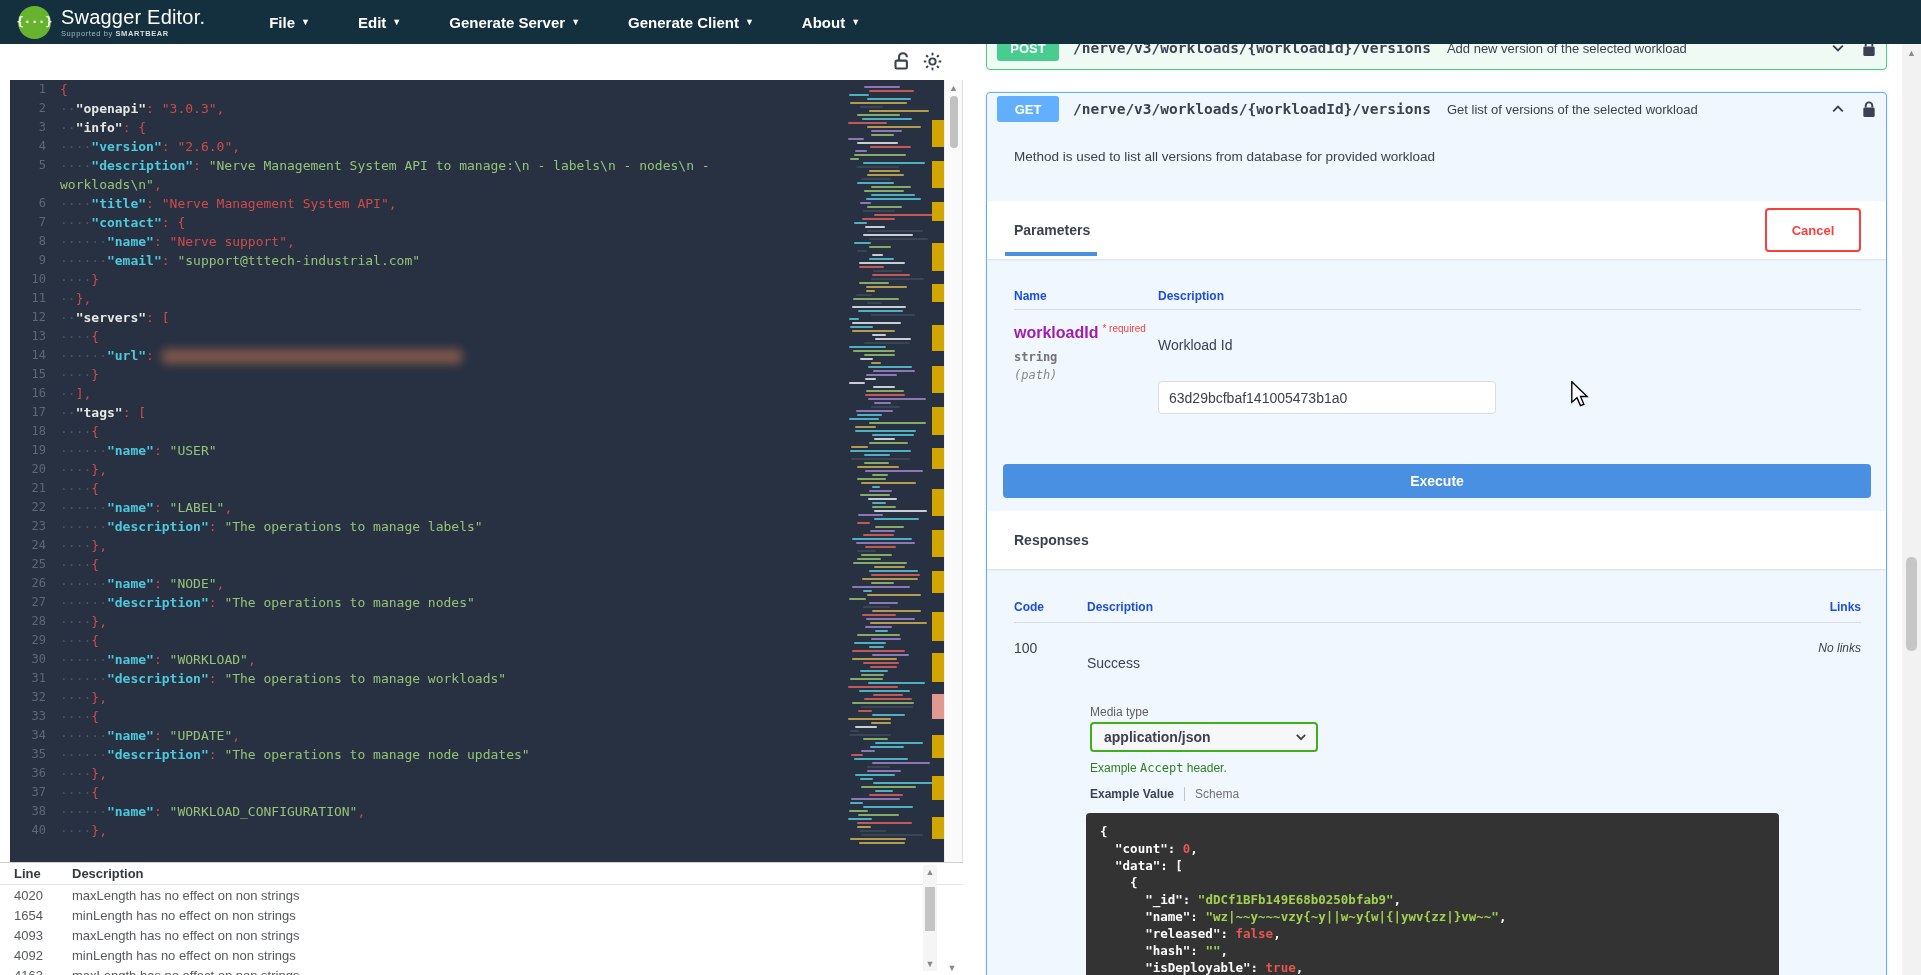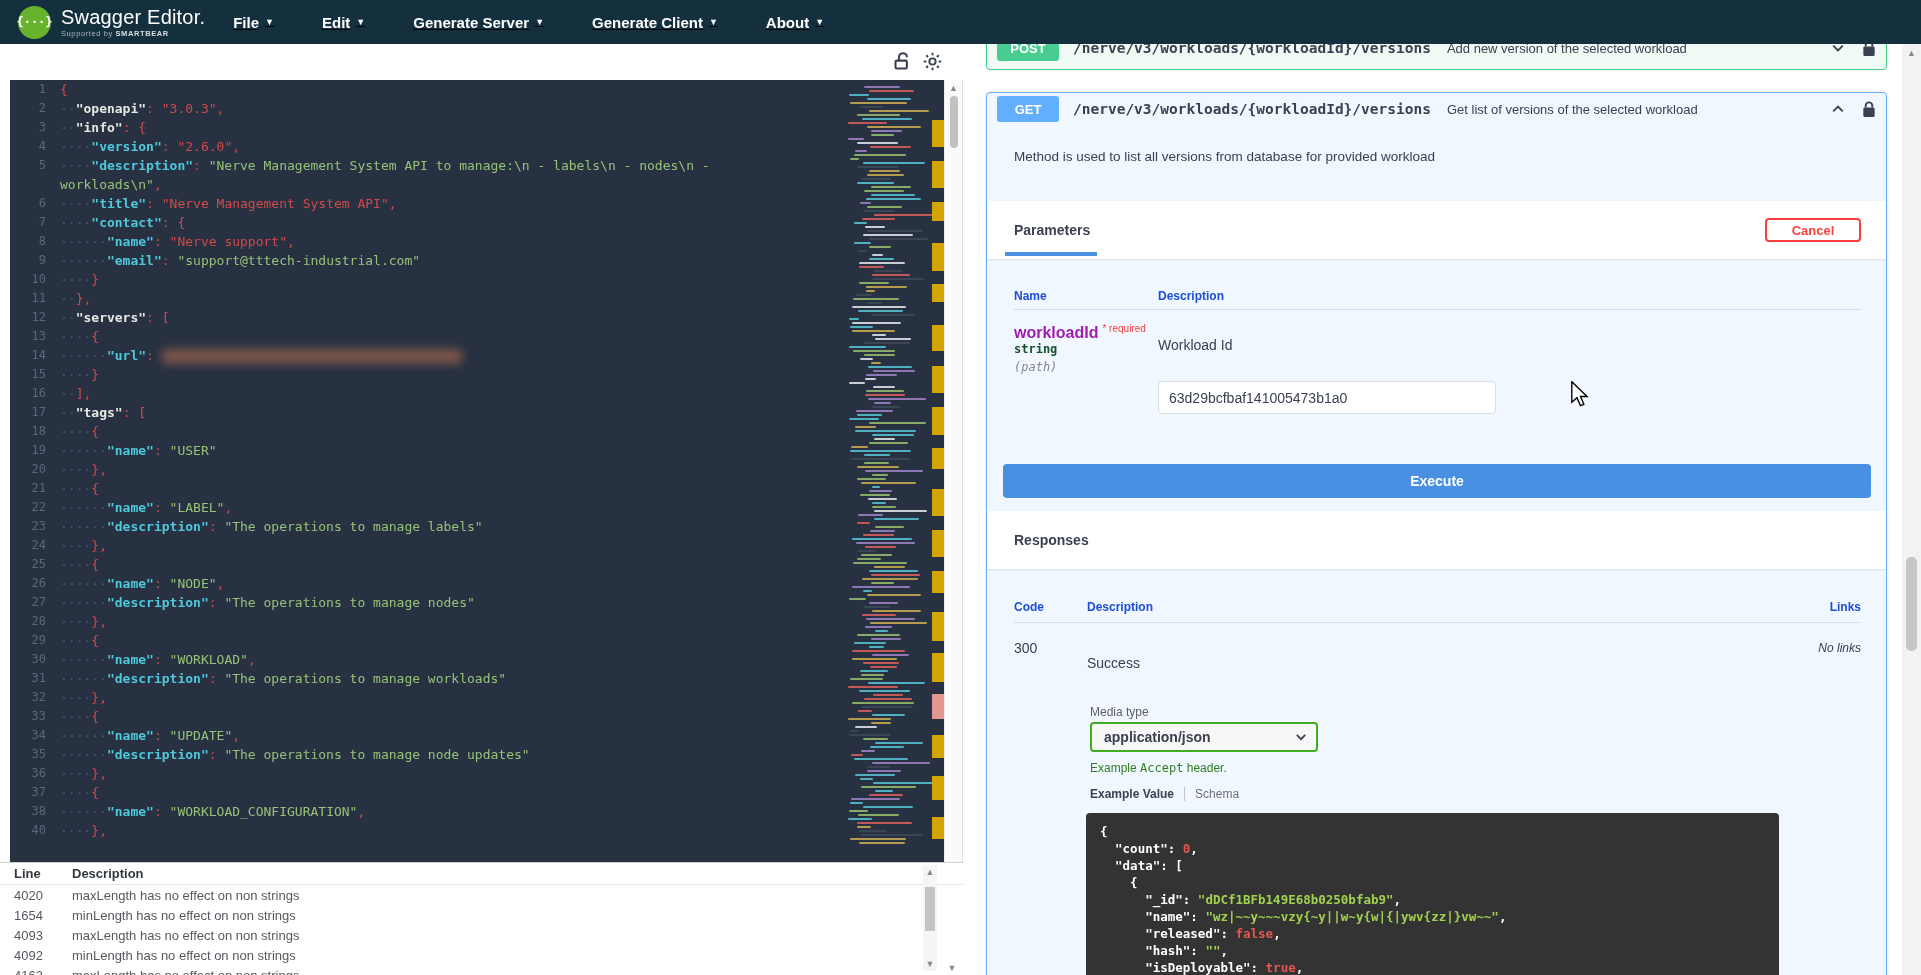--- a/index.html
+++ b/index.html
@@ -11,21 +11,21 @@
   
   .topbar { position:absolute; left:0; top:0; width:1921px; height:44px; background:#14303e;
     display:flex; align-items:center; z-index:30; }
   .logo-wrap { display:flex; align-items:center; margin-left:18px; }
   .logo-circle { width:33px; height:33px; border-radius:50%; background:#67b32e; color:#fff;
     display:flex; align-items:center; justify-content:center; font-family:"DejaVu Sans Mono",monospace;
     font-size:12px; font-weight:bold; }
   .logo-text { margin-left:10px; line-height:1; }
   .logo-title { color:#fff; font-size:20px; letter-spacing:0.2px; }
   .logo-sub { color:#a8b5bc; font-size:7.5px; margin-top:3px; letter-spacing:0.6px; }
-  .menus { display:flex; margin-left:28px;text-decoration:underline; }
+  .menus { display:flex; margin-left:64px; }
   .menu-item { color:#fff; font-size:15px; font-weight:bold; margin-right:48px; cursor:pointer;
     display:flex; align-items:center; }
   .menu-caret { font-size:9px; margin-left:6px; color:#fff; }
 
   
   .editor-toolbar { position:absolute; left:0; top:44px; width:963px; height:36px; background:#fff; z-index:5; }
   .tb-icon { position:absolute; top:7px; width:21px; height:21px; }
   .pane-divider { position:absolute; left:962px; top:44px; width:1px; height:931px; background:#e0e0e0; }
 
   .editor { position:absolute; left:10px; top:80px; width:934px; height:782px; background:#273142;
@@ -86,31 +86,31 @@
   .lock { width:14px; height:17px; margin-left:16px; flex:none; }
 
   .get-desc { position:absolute; left:27px; top:56px; font-size:13.5px; color:#3b4151; }
 
   .section-header { position:absolute; left:0; width:899px; background:rgba(255,255,255,.95);
     box-shadow:0 1px 2px rgba(0,0,0,.1); display:flex; align-items:center; }
   .sh-params { top:108px; height:58px; padding:0 25px 0 27px; }
   .sh-resp   { top:418px; height:58px; padding:0 27px; }
   .sh-title { font-size:14px; font-weight:bold; color:#3b4151; }
   .param-underline { position:absolute; left:18px; bottom:3px; width:92px; height:4px; background:#4990e2; }
-  .btn-cancel { margin-left:auto; width:96px; height:24px; background:#fff; border:2px solid #f93e3e;
+  .btn-cancel { margin-left:auto; width:96px; height:44px; background:#fff; border:2px solid #f93e3e;
     border-radius:4px; color:#f93e3e; font-weight:bold; font-size:13px; cursor:pointer; }
 
   .col-head { position:absolute; font-size:12px; font-weight:bold; color:#1d4ed8; }
   .tbl-divider { position:absolute; left:27px; width:847px; height:1px; background:#d8dde3; }
 
   .param-name { position:absolute; left:27px; top:230px; }
   .pn-name { font-size:16px; font-weight:bold; color:#a21caf; }
   .pn-req { font-size:10px; color:#f93e3e; vertical-align:6px; margin-left:4px; }
   .pn-type { font-family:"DejaVu Sans Mono",monospace; font-size:12px; font-weight:bold;
-    color:#14532d; }
+    color:#737373; margin-top:8px; }
   .pn-in { font-family:"DejaVu Sans Mono",monospace; font-size:12px; font-style:italic;
     color:#888; margin-top:4px; }
   .param-desc-text { position:absolute; left:171px; top:244px; font-size:14px; color:#3b4151; }
   .param-input { position:absolute; left:171px; top:288px; width:338px; height:33px;
     border:1px solid #d8dde3; border-radius:4px; padding:0 10px; font-size:14px; color:#3b4151;
     font-family:"Liberation Sans",sans-serif; background:#fff; }
 
   .btn-execute { position:absolute; left:16px; top:371px; width:868px; height:34px; background:#4990e2;
     border:none; border-radius:4px; color:#fff; font-weight:bold; font-size:14px; cursor:pointer; }
 
@@ -556,21 +556,21 @@
 
       <div class="section-header sh-resp">
         <div class="sh-title">Responses</div>
       </div>
 
       <div class="col-head" style="left:27px; top:507px">Code</div>
       <div class="col-head" style="left:100px; top:507px">Description</div>
       <div class="col-head" style="right:25px; left:auto; top:507px">Links</div>
       <div class="tbl-divider" style="top:529px"></div>
 
-      <div class="resp-code">300</div>
+      <div class="resp-code">100</div>
       <div class="resp-desc">Success</div>
       <div class="resp-links">No links</div>
 
       <div class="media-label">Media type</div>
       <div class="media-select-wrap">
         <select class="media-select">
           <option>application/json</option>
         </select>
         <svg class="media-chev" width="14" height="14" viewBox="0 0 20 20">
           <polyline points="4,7 10,13 16,7" fill="none" stroke="#3b4151" stroke-width="2.6"></polyline>

